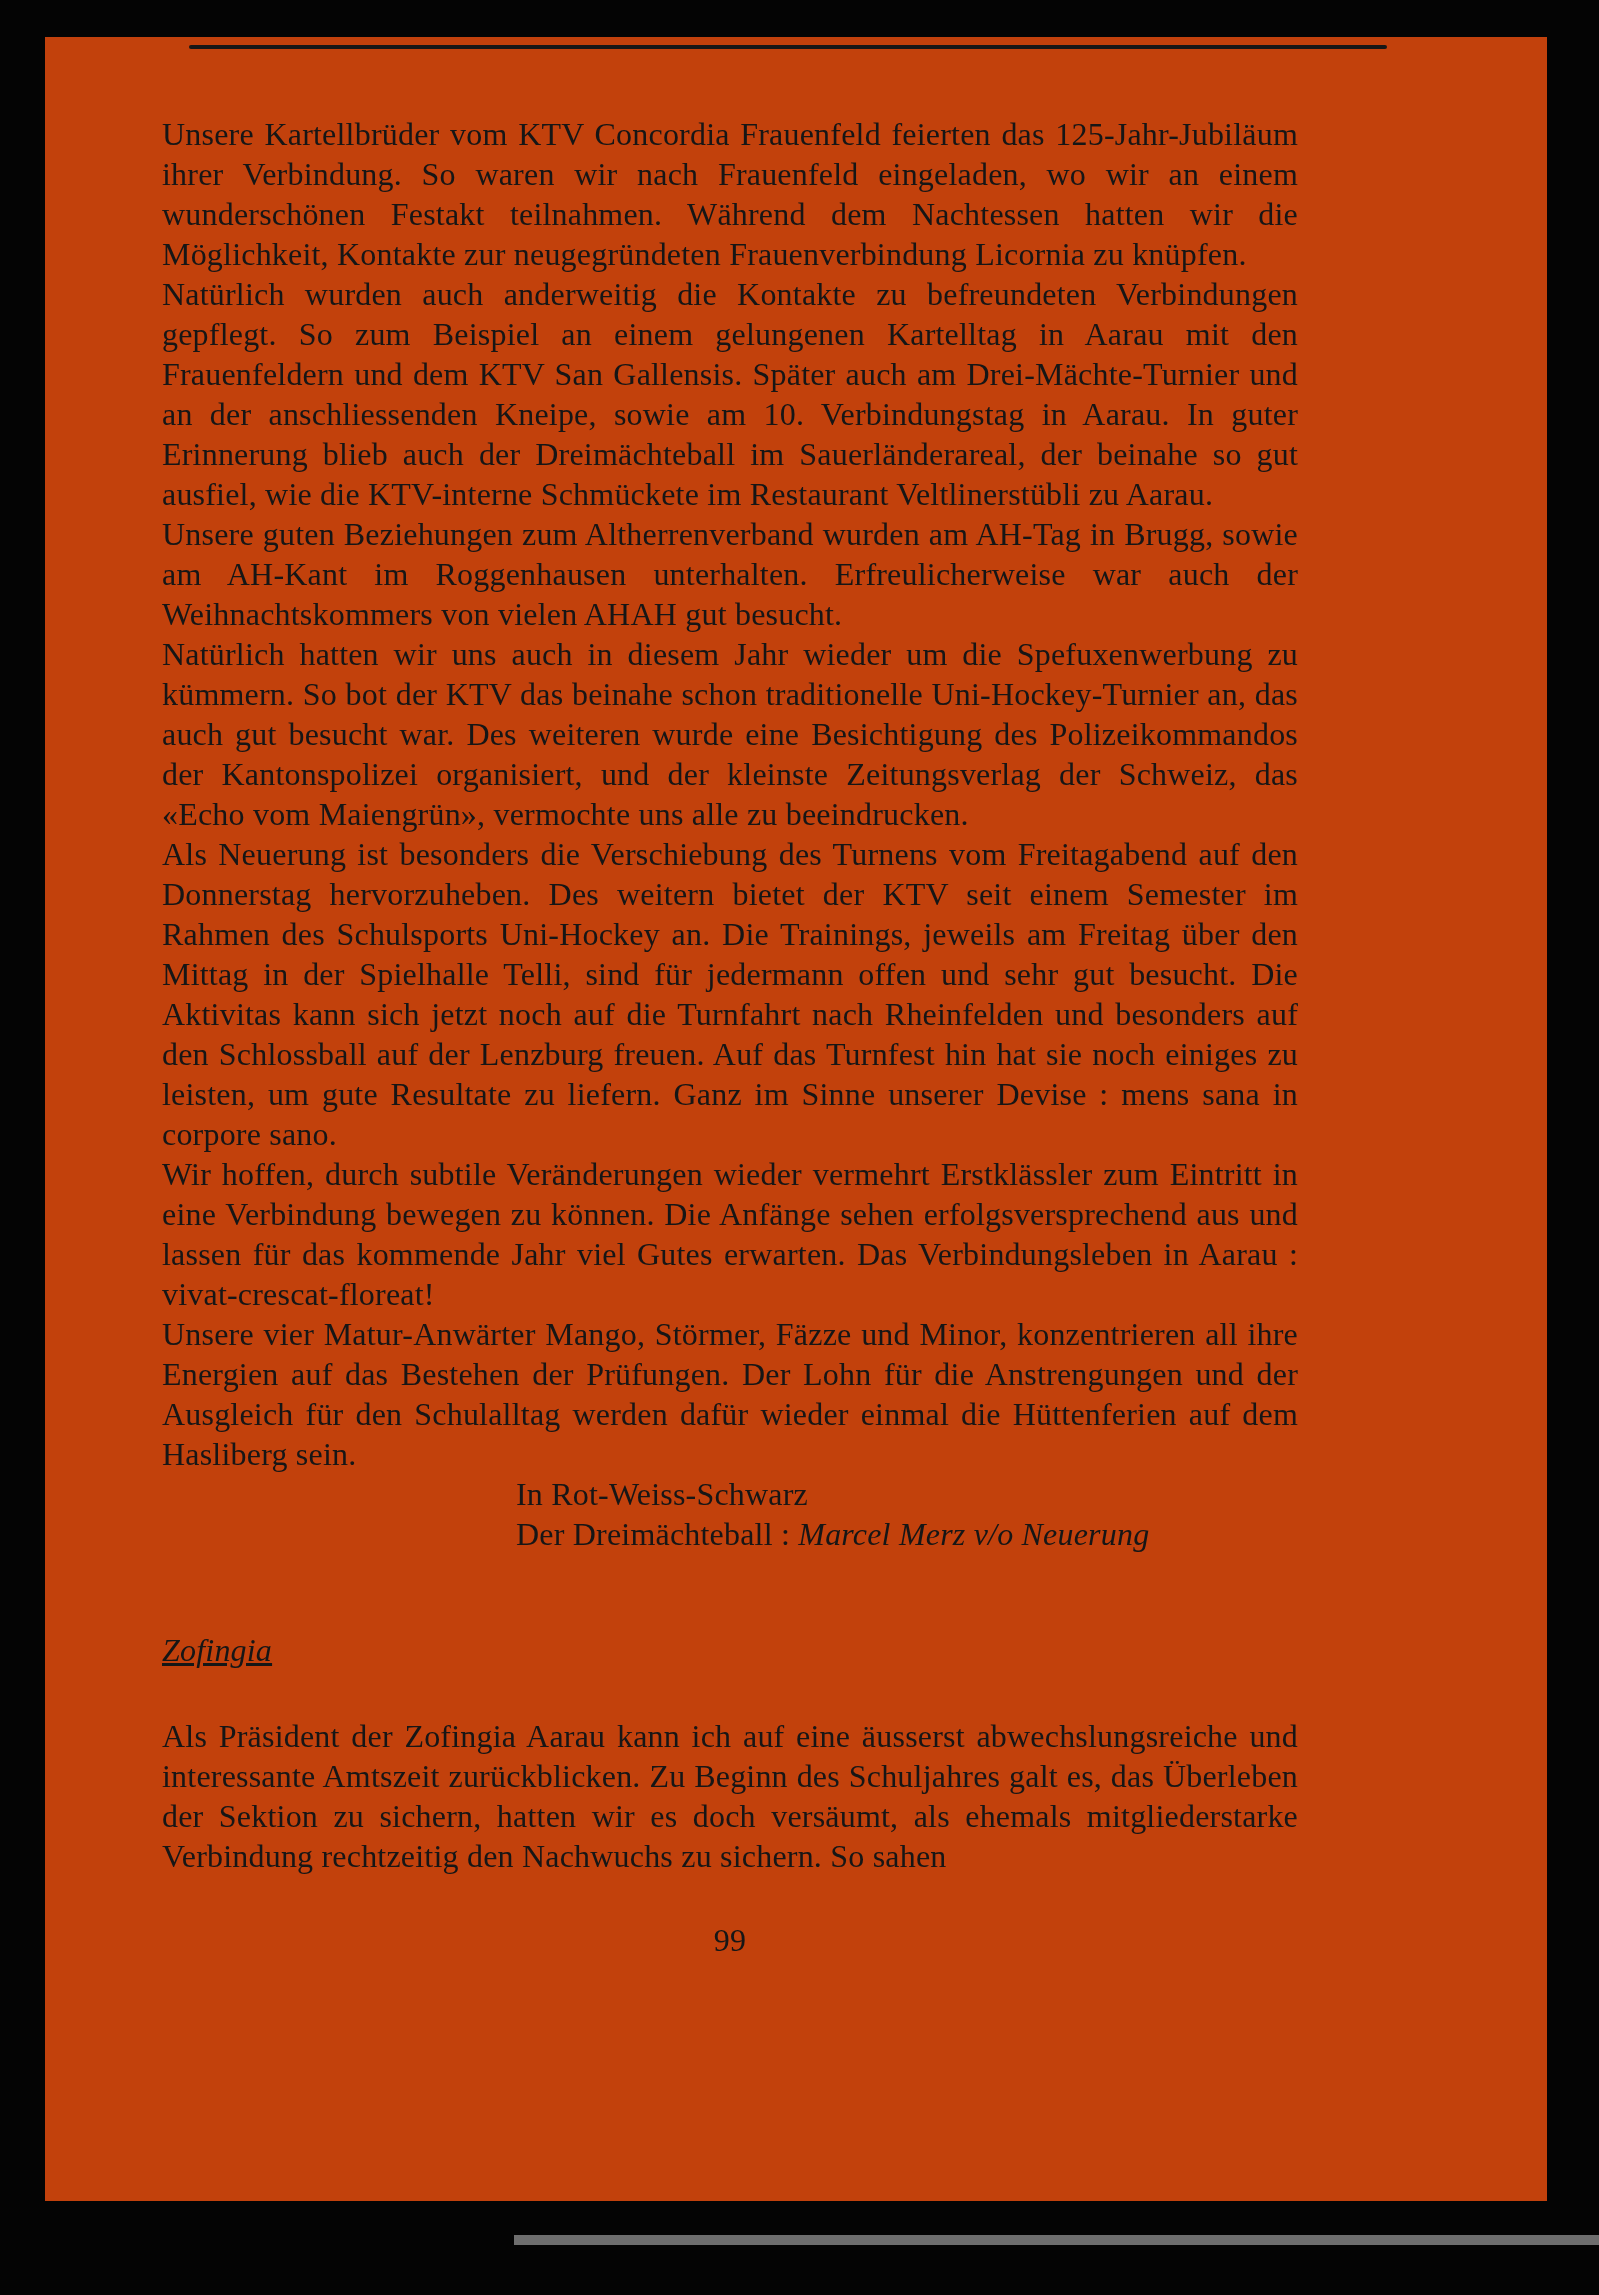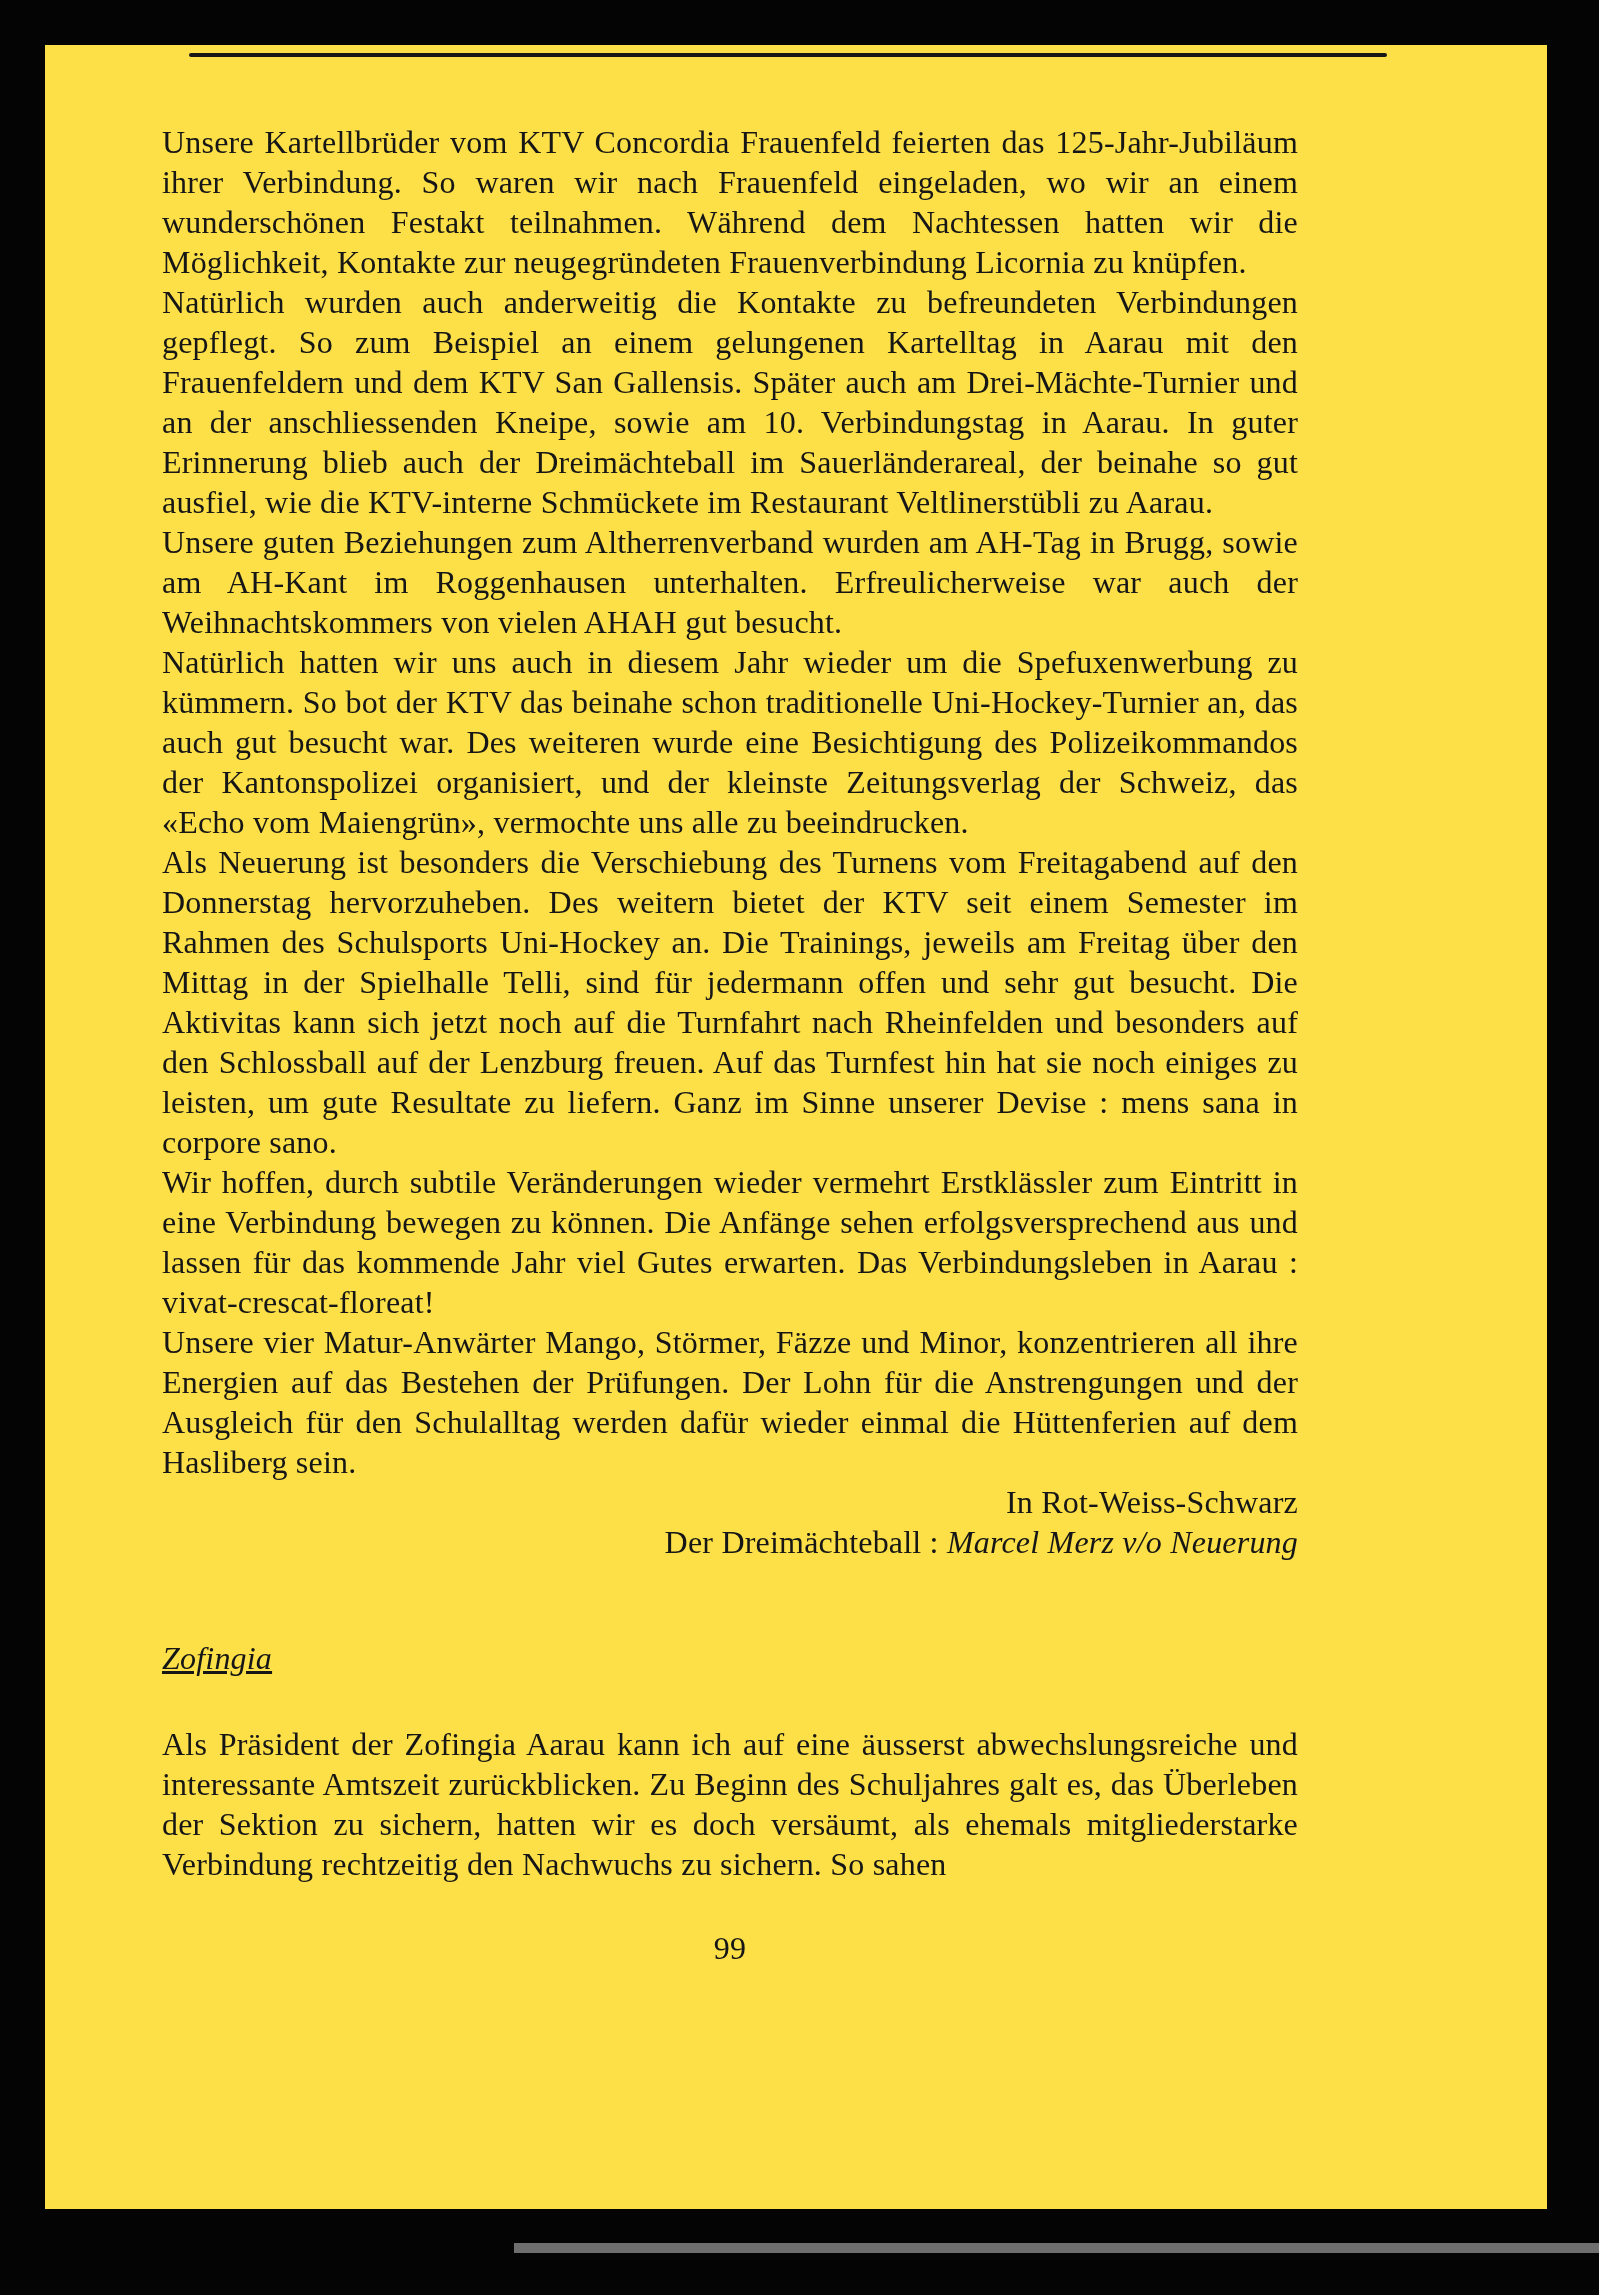--- a/index.html
+++ b/index.html
@@ -11,22 +11,21 @@
     position: relative;
     overflow: hidden;
     font-family: "Liberation Serif", serif;
   }
   .page {
     position: absolute;
     left: 45px;
     top: 37px;
     width: 1502px;
     height: 2164px;
-    background: #fde047;
-    margin-top: 8px;
+    background: #c2410c;
   }
   .scan-artifact-top {
     position: absolute;
     left: 144px;
     top: 8px;
     width: 1198px;
     height: 4px;
     background: #171717;
     border-radius: 2.4px;
   }
@@ -49,21 +48,20 @@
     letter-spacing: 0.2px;
   }
   .para {
     margin: 0;
     text-align: justify;
     hyphens: auto;
     -webkit-hyphens: auto;
   }
   .signature {
     margin: 0 0 0 354px;
-    text-align: right;
   }
   .sig-line { white-space: nowrap; }
   .section-heading {
     font-style: italic;
     font-weight: normal;
     font-size: 32px;
     line-height: 40px;
     margin: 76px 0 46px 0;
     text-decoration: underline;
   }

